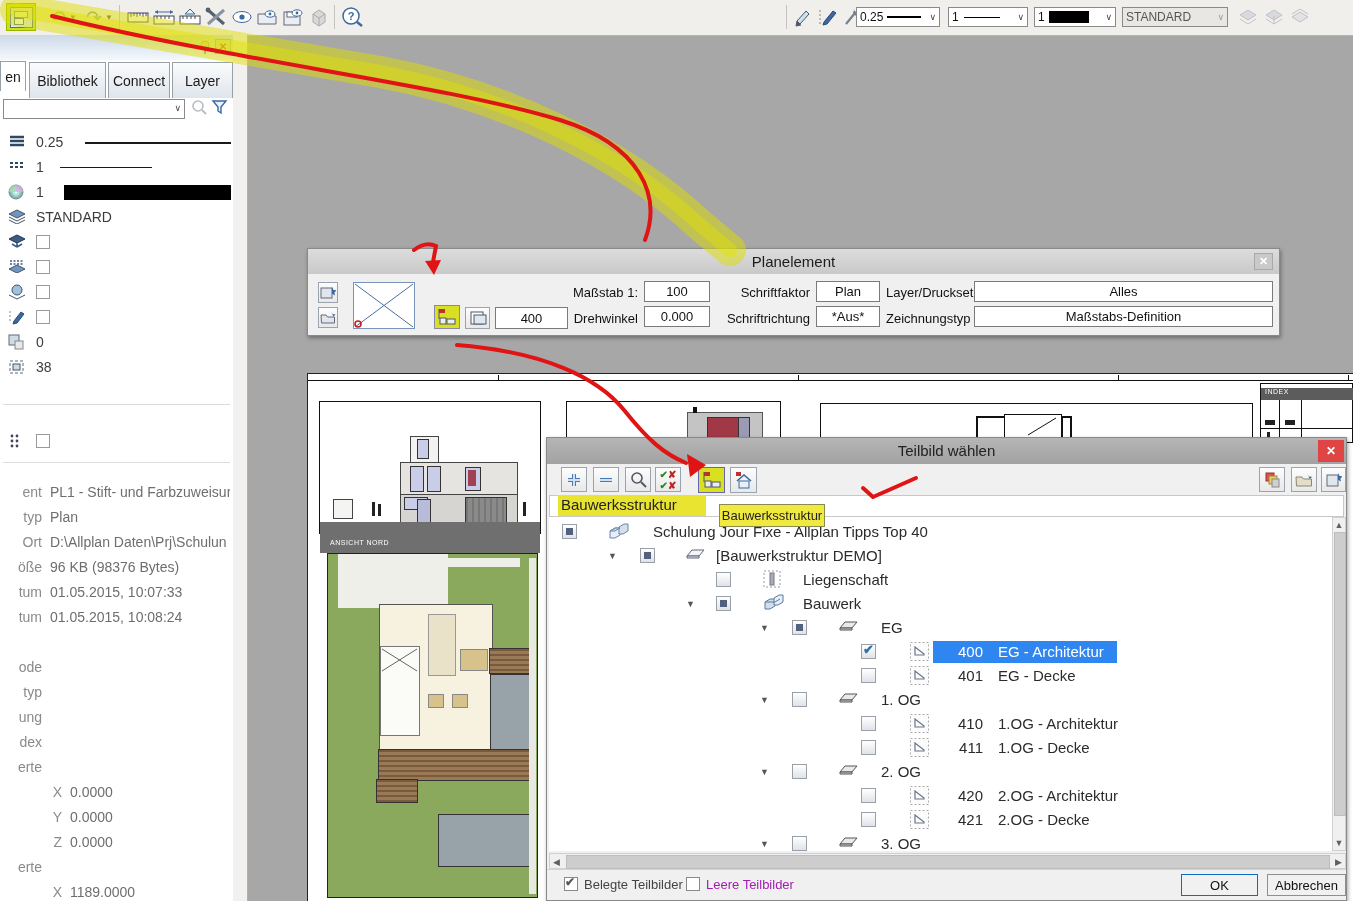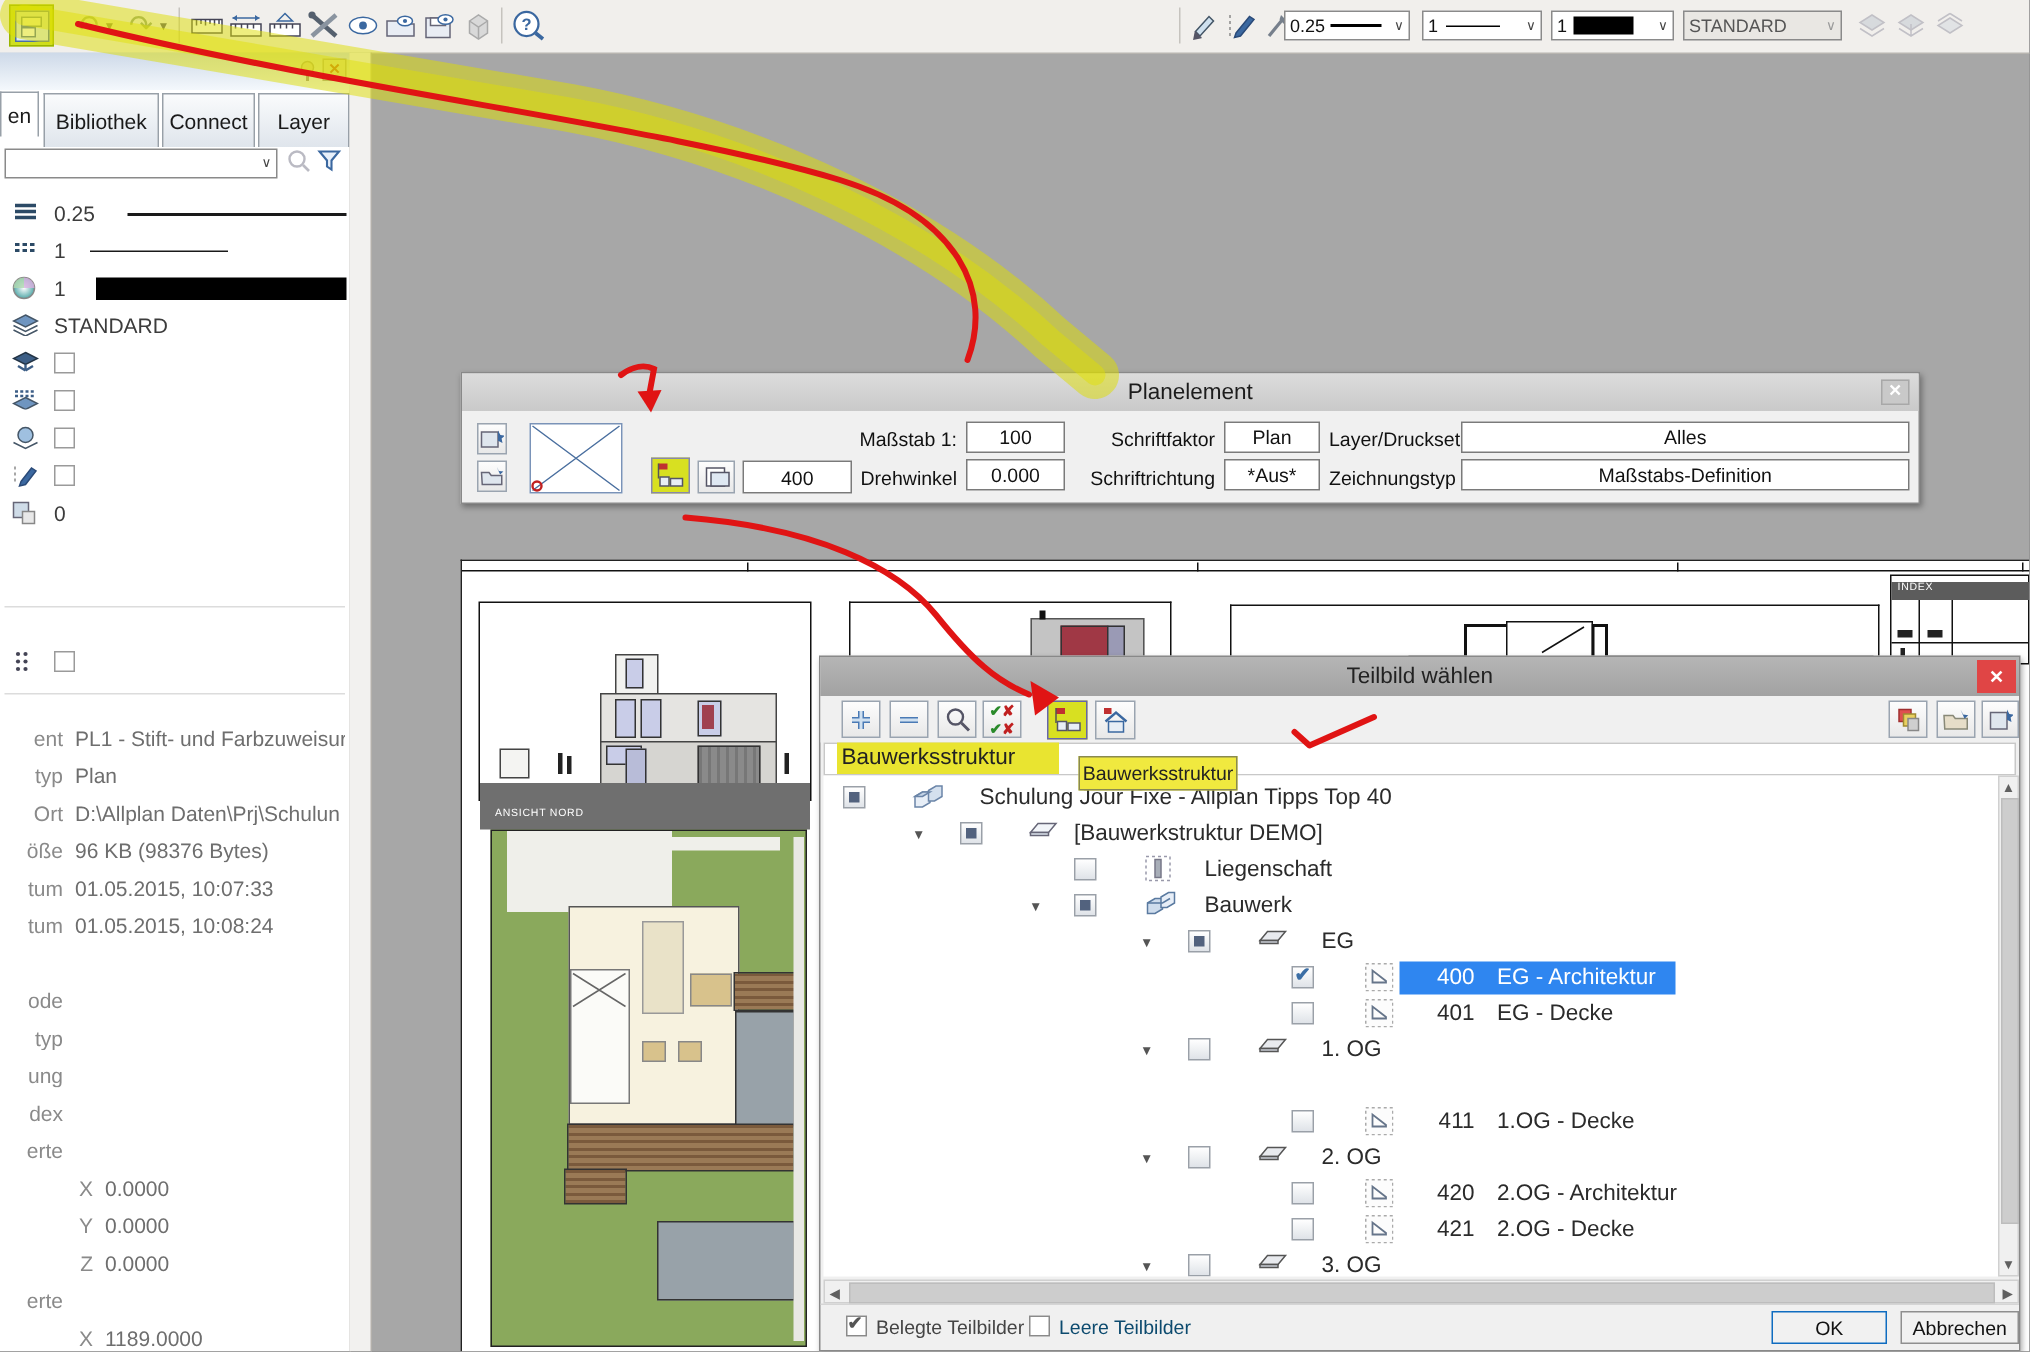--- a/index.html
+++ b/index.html
@@ -286,20 +286,27 @@
             </svg></div>
           <div class="cbx" style="left: 36px; top: 4px;"></div>
         </div>
         <div class="prow" style="top: 296px;">
           <div class="pic" style=""><svg width="18" height="16">
               <rect x="1" y="1" width="10" height="10" fill="#cfdce8" stroke="#667"></rect>
               <rect x="7" y="7" width="8" height="8" fill="#e8e8e8" stroke="#888"></rect>
             </svg></div>
           <div class="pval" style="">0</div>
         </div>
+        <div class="prow" style="top: 321px;">
+          <div class="pic" style=""><svg width="18" height="16">
+              <rect x="2" y="2" width="13" height="12" fill="none" stroke="#667" stroke-dasharray="3 2"></rect>
+              <rect x="5" y="5" width="7" height="6" fill="#cfdce8" stroke="#456"></rect>
+            </svg></div>
+          <div class="pval" style="">38</div>
+        </div>
         <div class="prow" style="top: 395px;">
           <div class="pic" style=""><svg width="14" height="16">
               <circle cx="4" cy="3" r="1.4" fill="#445"></circle>
               <circle cx="4" cy="8" r="1.4" fill="#445"></circle>
               <circle cx="4" cy="13" r="1.4" fill="#445"></circle>
               <circle cx="9" cy="3" r="1.4" fill="#445"></circle>
               <circle cx="9" cy="8" r="1.4" fill="#445"></circle>
               <circle cx="9" cy="13" r="1.4" fill="#445"></circle>
             </svg></div>
           <div class="cbx" style="left: 36px; top: 4px;"></div>
@@ -645,20 +652,29 @@
         </div>
         <div class="trow" style="top: 172px;">
           <div class="tarrow" style="left: 211px;">▼</div>
           <div class="tcb" style="left: 243px;"></div>
           <div class="ticon" style="left: 289px;"><svg width="22" height="12">
               <path d="M2 8 L7 2 h12 l-5 6 Z" fill="#e8eaee" stroke="#555"></path>
               <path d="M2 8 h12 v2 h-12 Z" fill="#c8ccd4" stroke="#555"></path>
             </svg></div>
           <div class="ttext" style="left: 332px;">1. OG</div>
         </div>
+        <div class="trow" style="top: 196px;">
+          <div class="tcb" style="left: 312px;"></div>
+          <div class="ticon" style="left: 361px;"><svg width="19" height="19">
+              <rect x="0.5" y="0.5" width="18" height="18" fill="#fcfcfc" stroke="#aaa" stroke-dasharray="2 2"></rect>
+              <path d="M5 13 h9 v-1 l-9 -7 Z" fill="none" stroke="#66758a" stroke-width="1.2"></path>
+            </svg></div>
+          <div class="tnum" style="left: 398px;">410</div>
+          <div class="ttext" style="left: 449px;">1.OG - Architektur</div>
+        </div>
         <div class="trow" style="top: 220px;">
           <div class="tcb" style="left: 312px;"></div>
           <div class="ticon" style="left: 361px;"><svg width="19" height="19">
               <rect x="0.5" y="0.5" width="18" height="18" fill="#fcfcfc" stroke="#aaa" stroke-dasharray="2 2"></rect>
               <path d="M5 13 h9 v-1 l-9 -7 Z" fill="none" stroke="#66758a" stroke-width="1.2"></path>
             </svg></div>
           <div class="tnum" style="left: 398px;">411</div>
           <div class="ttext" style="left: 449px;">1.OG - Decke</div>
         </div>
         <div class="trow" style="top: 244px;">
@@ -711,21 +727,21 @@
       <div class="sthumb" style="left:16px;top:1px;width:762px;height:12px;"></div>
       <div class="abs" style="right:3px;top:3px;font-size:9px;color:#606060;">▶</div>
     </div>
 
     <div class="abs" style="left:0;top:431px;width:799px;height:1px;background:#d5d5d5;"></div>
     <div class="abs" style="left:17px;top:439px;width:14px;height:14px;border:1px solid #8a8a8a;background:#fff;box-sizing:border-box;">
       <span style="position:absolute;left:0;top:-3px;color:#555;font-size:12px;font-weight:bold;">✔</span>
     </div>
     <div class="abs" style="left:37px;top:439px;font-size:13px;color:#444;">Belegte Teilbilder</div>
     <div class="abs" style="left:139px;top:439px;width:14px;height:14px;border:1px solid #8a8a8a;background:#fff;box-sizing:border-box;"></div>
-    <div class="abs" style="left:159px;top:439px;font-size:13px;color:#0c4a6e;">Leere Teilbilder</div>
+    <div class="abs" style="left:159px;top:439px;font-size:13px;color:#a21caf;">Leere Teilbilder</div>
     <div class="wbtn" style="left:634px;top:436px;width:77px;border:1px solid #0f6cc0;">OK</div>
     <div class="wbtn" style="left:720px;top:436px;width:79px;">Abbrechen</div>
   </div>
 
   <svg id="annot" class="abs">
     <path d="M 16 10 C 140 30, 260 52, 380 72 C 500 94, 620 150, 700 225 L 730 250" stroke="#dede00" stroke-width="32" fill="none" opacity="0.5" stroke-linecap="round"></path>
     <path d="M 16 10 C 140 30, 260 52, 380 72 C 500 94, 620 150, 700 225 L 730 250" stroke="#e0e000" stroke-width="14" fill="none" opacity="0.45" stroke-linecap="round"></path>
     <path d="M 52 16 C 240 62, 440 84, 560 120 C 640 145, 662 195, 645 240" stroke="#e01414" stroke-width="4" fill="none" stroke-linecap="round"></path>
     <path d="M 414 250 C 422 244, 430 243, 436 246 L 433 262" stroke="#e01414" stroke-width="4" fill="none" stroke-linecap="round"></path>
     <polygon points="425,261 441,260 434,275" fill="#e01414"></polygon>

